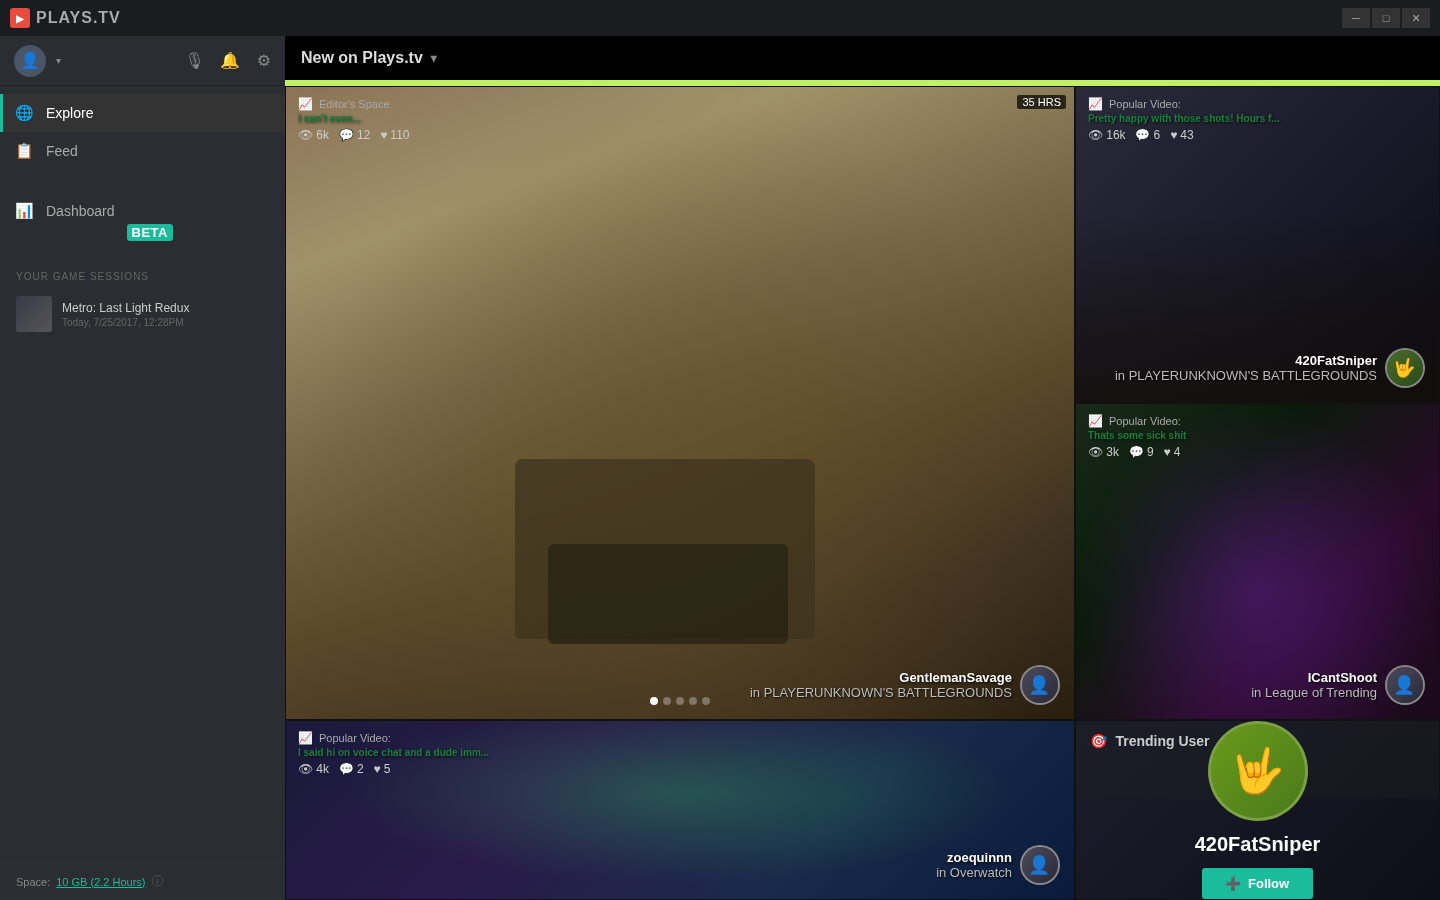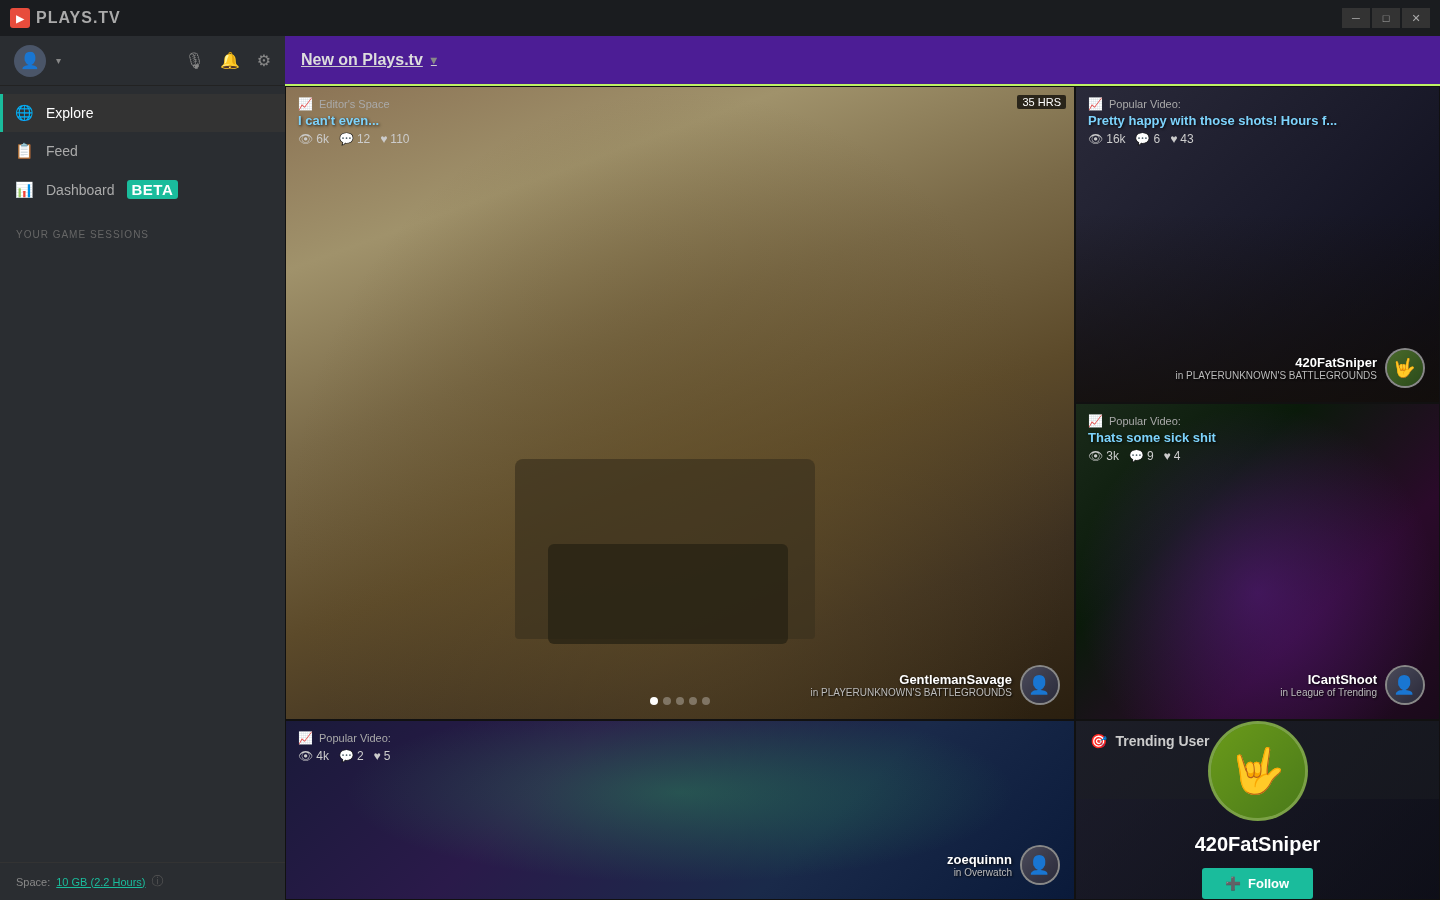--- a/index.html
+++ b/index.html
@@ -148,27 +148,28 @@
     }
     .nav-item-icon {
       width: 18px;
       height: 18px;
       display: flex;
       align-items: center;
       justify-content: center;
       font-size: 15px;
     }
     .beta-badge {
-      font-size: 15px;
+      font-size: 13px;
       background: #1abc9c;
       color: #fff;
       padding: 1px 5px;
       border-radius: 3px;
       font-weight: bold;
       letter-spacing: 0.5px;
+      margin-top: 44px;
     }
     .sidebar-section-title {
       font-size: 10px;
       color: #666;
       padding: 12px 16px 6px;
       letter-spacing: 1px;
       text-transform: uppercase;
     }
     .game-session-item {
       display: flex;
@@ -234,26 +235,25 @@
     
     .main-content {
       flex: 1;
       background: #23262a;
       display: flex;
       flex-direction: column;
       overflow: hidden;
     }
     .main-header {
       height: 50px;
-      background: #4c1d95;
+      background: #000000;
       display: flex;
       align-items: center;
       padding: 0 16px;
-      border-bottom: 2px solid #bef264;
-      text-decoration: underline;
+      border-bottom: 6px solid #bef264;
     }
     .dropdown-btn {
       display: flex;
       align-items: center;
       gap: 8px;
       background: transparent;
       border: none;
       color: #ddd;
       font-size: 16px;
       font-weight: 600;
@@ -322,22 +322,22 @@
       align-items: center;
       gap: 6px;
       font-size: 11px;
       color: #aaa;
       margin-bottom: 2px;
     }
     .card-category-icon {
       font-size: 12px;
     }
     .card-title {
-      font-size: 13px;
-      color: #7dd3fc;
+      font-size: 10px;
+      color: #15803d;
       font-weight: 600;
       text-shadow: 1px 1px 3px rgba(0,0,0,0.8);
     }
     .card-stats {
       display: flex;
       gap: 10px;
       margin-top: 4px;
       font-size: 12px;
       color: #ccc;
     }
@@ -357,21 +357,21 @@
     .card-user-text {
       text-align: right;
     }
     .card-user-name {
       font-size: 13px;
       font-weight: 600;
       color: #fff;
       text-shadow: 1px 1px 3px rgba(0,0,0,0.9);
     }
     .card-user-game {
-      font-size: 10px;
+      font-size: 13px;
       color: #bbb;
       text-shadow: 1px 1px 2px rgba(0,0,0,0.9);
     }
     .card-user-avatar {
       width: 40px;
       height: 40px;
       border-radius: 50%;
       background: #555;
       border: 2px solid rgba(255,255,255,0.3);
       display: flex;
@@ -530,20 +530,29 @@
         <span>Feed</span>
       </div>
       <div class="nav-item">
         <span class="nav-item-icon">📊</span>
         <span>Dashboard</span>
         <span class="beta-badge">BETA</span>
       </div>
     </div>
 
     <div class="sidebar-section-title">YOUR GAME SESSIONS</div>
+    <div class="game-session-item">
+      <div class="game-thumb">
+        <div class="game-thumb-inner"></div>
+      </div>
+      <div class="game-session-info">
+        <div class="game-session-name">Metro: Last Light Redux</div>
+        <div class="game-session-date">Today, 7/25/2017, 12:28PM</div>
+      </div>
+    </div>
 
     <div class="sidebar-footer">
       <span class="sidebar-footer-space">Space:</span>
       <span class="sidebar-footer-link">10 GB (2.2 Hours)</span>
       <span class="sidebar-footer-info">ⓘ</span>
     </div>
   </div>
 
   <div class="main-content">
 
@@ -652,20 +661,21 @@
       <div class="video-card">
         <div class="thumb-overwatch">
           <div style="position:absolute;inset:0;background:linear-gradient(135deg,#1a1a3a,#2a1a4a,#1a2a4a,#0a1a3a);"></div>
           <div style="position:absolute;inset:0;background:radial-gradient(ellipse at 50% 40%,rgba(50,200,100,0.3),transparent 60%);"></div>
         </div>
         <div class="card-info-top">
           <div class="card-category">
             <span class="card-category-icon">📈</span>
             <span>Popular Video:</span>
           </div>
+          <div class="card-title">I said hi on voice chat and a dude imm...</div>
           <div class="card-stats">
             <span class="card-stat">👁 <span>4k</span></span>
             <span class="card-stat">💬 <span>2</span></span>
             <span class="card-stat">♥ <span>5</span></span>
           </div>
         </div>
         <div class="card-user-info">
           <div class="card-user-text">
             <div class="card-user-name">zoequinnn</div>
             <div class="card-user-game">in Overwatch</div>

